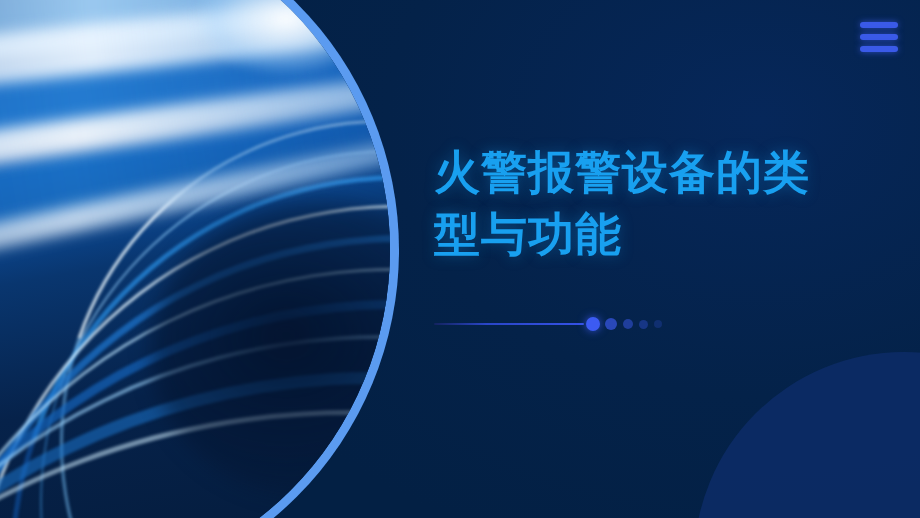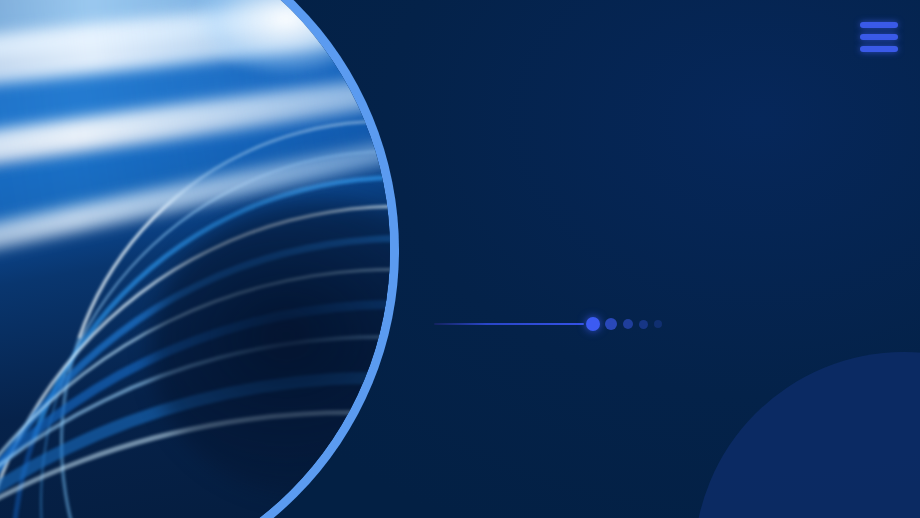--- a/index.html
+++ b/index.html
@@ -198,20 +198,22 @@
     </div>
   </div>
 
   <div class="menu-btn">
     <span></span>
     <span></span>
     <span></span>
   </div>
 
   <div class="title">
+    <div>火警报警设备的类</div>
+    <div>型与功能</div>
   </div>
 
   <div class="divider-row">
     <div class="rule"></div>
     <div class="dots">
       <div class="dot d1"></div>
       <div class="dot d2"></div>
       <div class="dot d3"></div>
       <div class="dot d4"></div>
       <div class="dot d5"></div>

